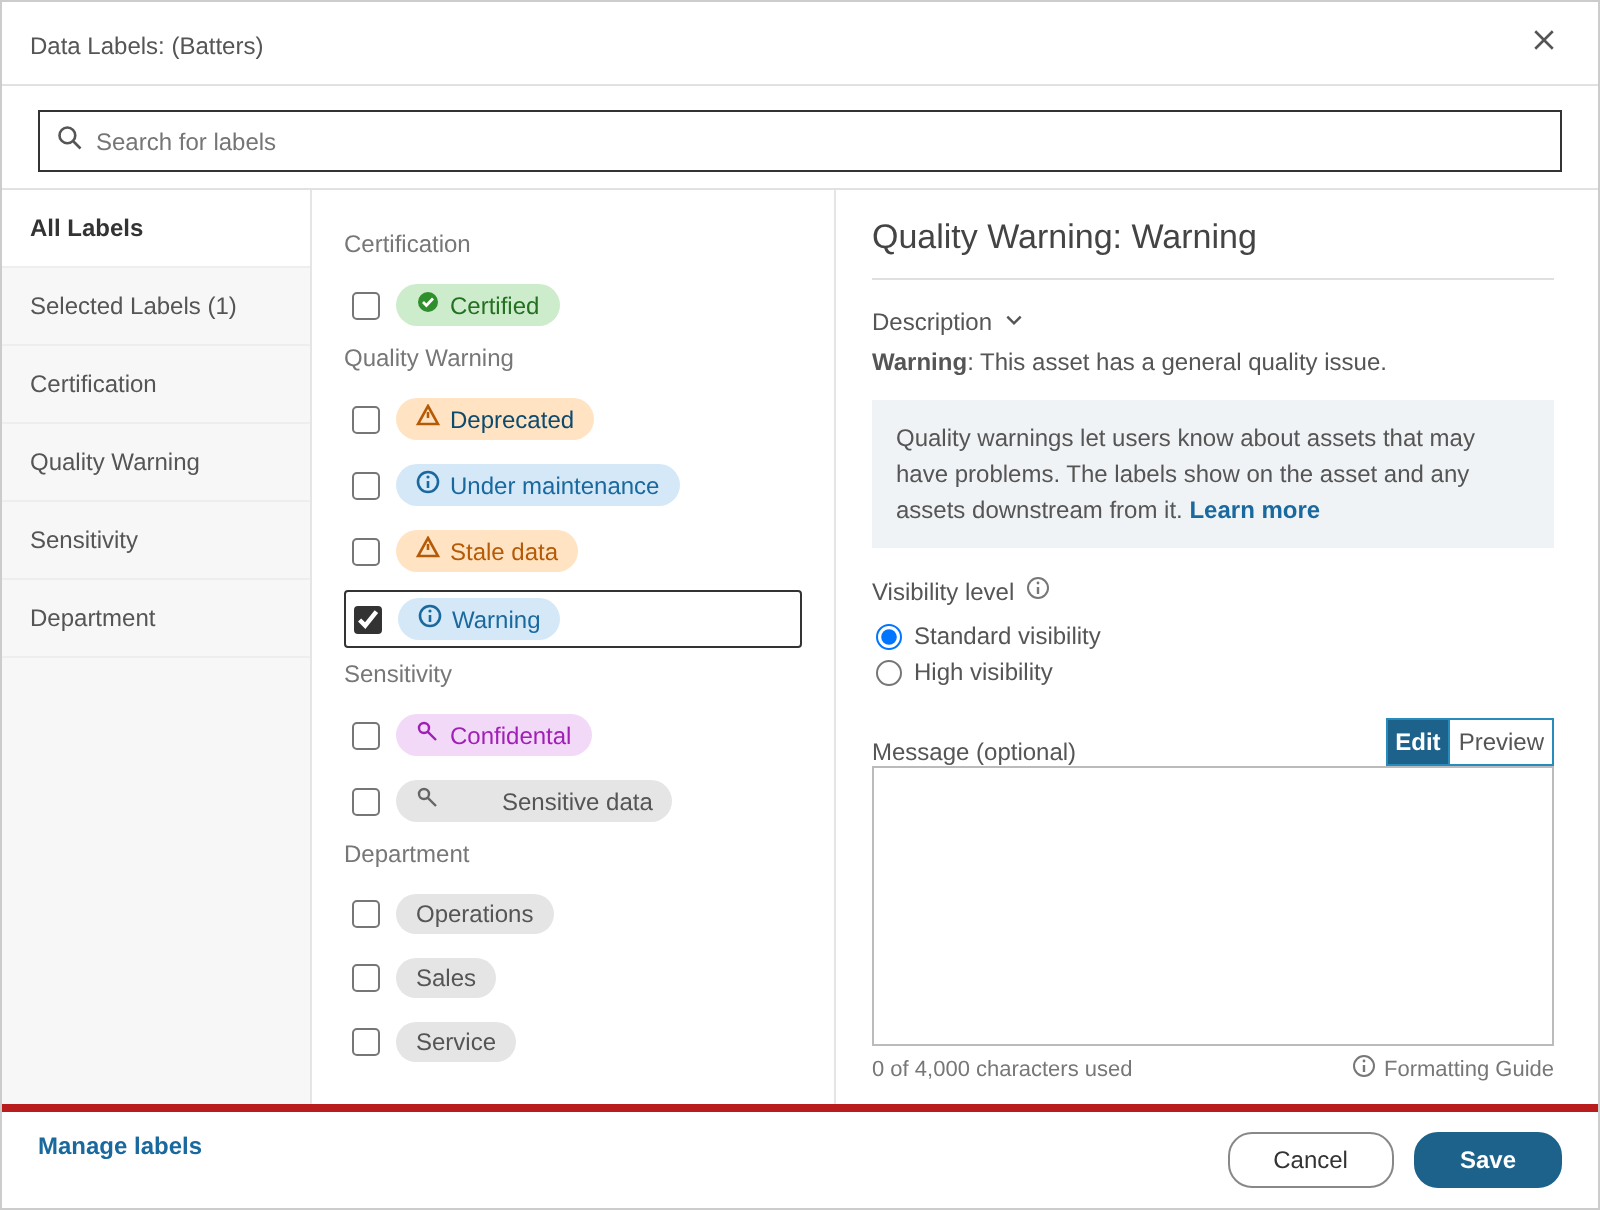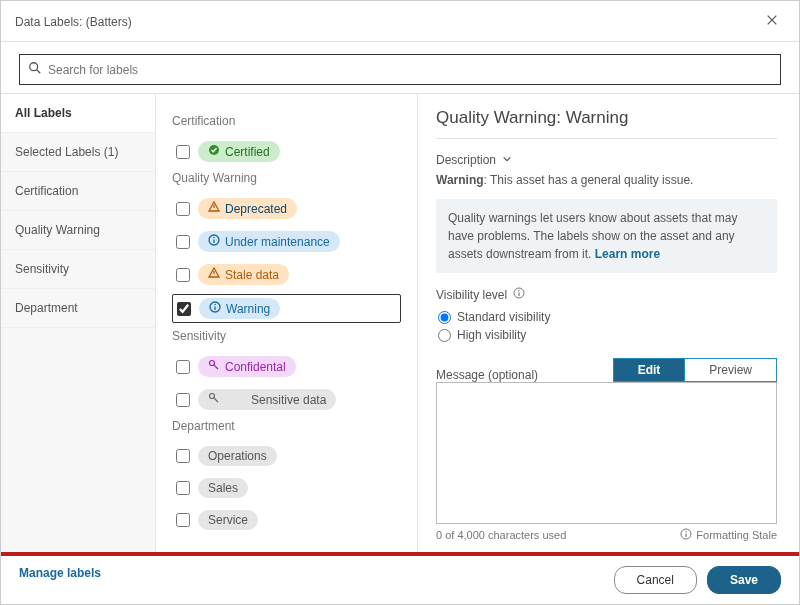--- a/index.html
+++ b/index.html
@@ -42,21 +42,21 @@
   .desc-text { font-size: 12px; color: #555; margin-bottom: 12px; }
   .desc-text strong { font-weight: 600; }
   .info-box { background: #f0f3f5; padding: 10px 12px; font-size: 12px; color: #555; line-height: 1.5; margin-bottom: 14px; }
   .info-box .learn { color: #1a699e; font-weight: 600; cursor: pointer; }
   .vis-label { display: flex; align-items: center; gap: 6px; font-size: 12px; color: #555; margin-bottom: 8px; }
   .radio-row { display: flex; align-items: center; gap: 6px; font-size: 12px; color: #555; margin-bottom: 4px; margin-left: 2px; }
   .radio-row input { cursor: pointer; }
   .msg-header { display: flex; justify-content: space-between; align-items: flex-end; margin-top: 12px; margin-bottom: 0; }
   .msg-label { font-size: 12px; color: #555; }
   .tab-toggle { display: flex; }
-  .tab-toggle .tab { padding: 4px 24px; font-size: 12px; border: 1px solid #268cbd; cursor: pointer; }
+  .tab-toggle .tab { padding: 4px 4px; font-size: 12px; border: 1px solid #268cbd; cursor: pointer; }
   .tab-toggle .tab.edit { background: #1c628a; color: #fff; font-weight: 600; border-right: none; }
   .tab-toggle .tab.preview { background: #fff; color: #555; }
   .msg-box { flex: 1; border: 1px solid #bbb; margin-top: 0; resize: none; outline: none; font-family: inherit; font-size: 12px; padding: 6px; }
   .msg-footer { display: flex; justify-content: space-between; align-items: center; font-size: 11px; color: #777; margin-top: 4px; }
   .fmt-guide { display: flex; align-items: center; gap: 4px; cursor: pointer; }
   
   .footer { display: flex; justify-content: space-between; align-items: flex-start; padding: 10px 18px; border-top: 4px solid #b91c1c; }
   .manage { color: #1a699e; font-weight: 600; font-size: 12px; cursor: pointer; }
   .footer-btns { display: flex; gap: 10px; }
   .btn { padding: 6px 22px; font-size: 12px; border-radius: 12px; cursor: pointer; }
@@ -243,21 +243,21 @@
       </div>
       <textarea class="msg-box" style=""></textarea>
       <div class="msg-footer">
         <span>0 of 4,000 characters used</span>
         <span class="fmt-guide">
           <span><svg class="info-icon-svg" viewBox="0 0 12 12">
                 <circle cx="6" cy="6" r="5" fill="none" stroke="#777" stroke-width="1"></circle>
                 <line x1="6" y1="5.5" x2="6" y2="9" stroke="#777" stroke-width="1.2"></line>
                 <circle cx="6" cy="3.5" r="0.7" fill="#777"></circle>
               </svg></span>
-          <span>Formatting Stale</span>
+          <span>Formatting Guide</span>
         </span>
       </div>
     </div>
 
   </div>
 
   <div class="footer">
     <span class="manage">Manage labels</span>
     <div class="footer-btns">
       <button class="btn btn-cancel">Cancel</button>

